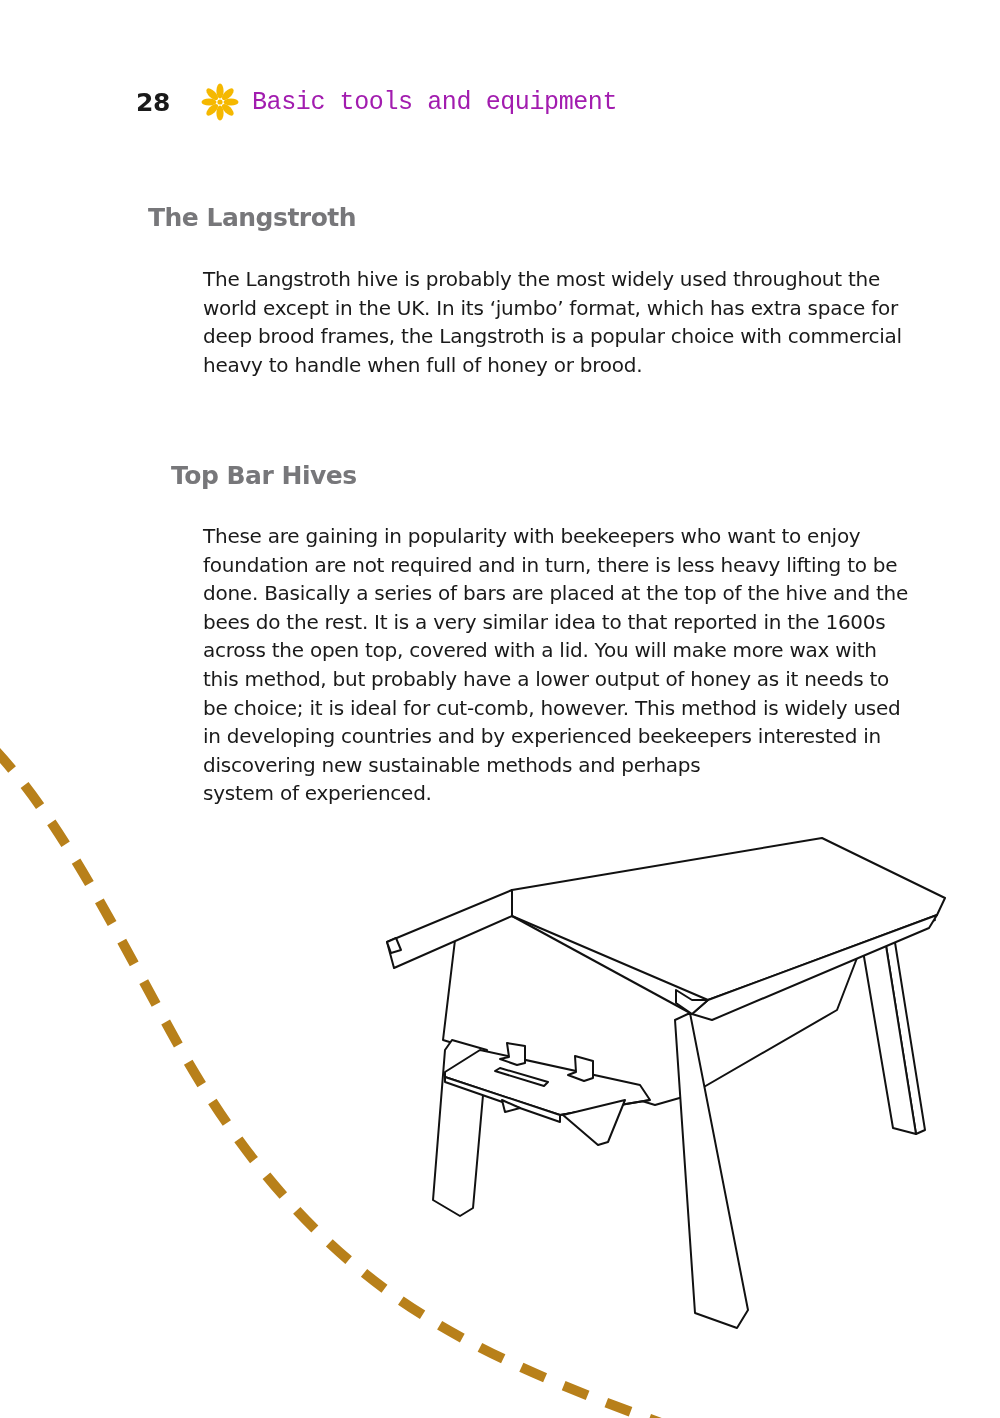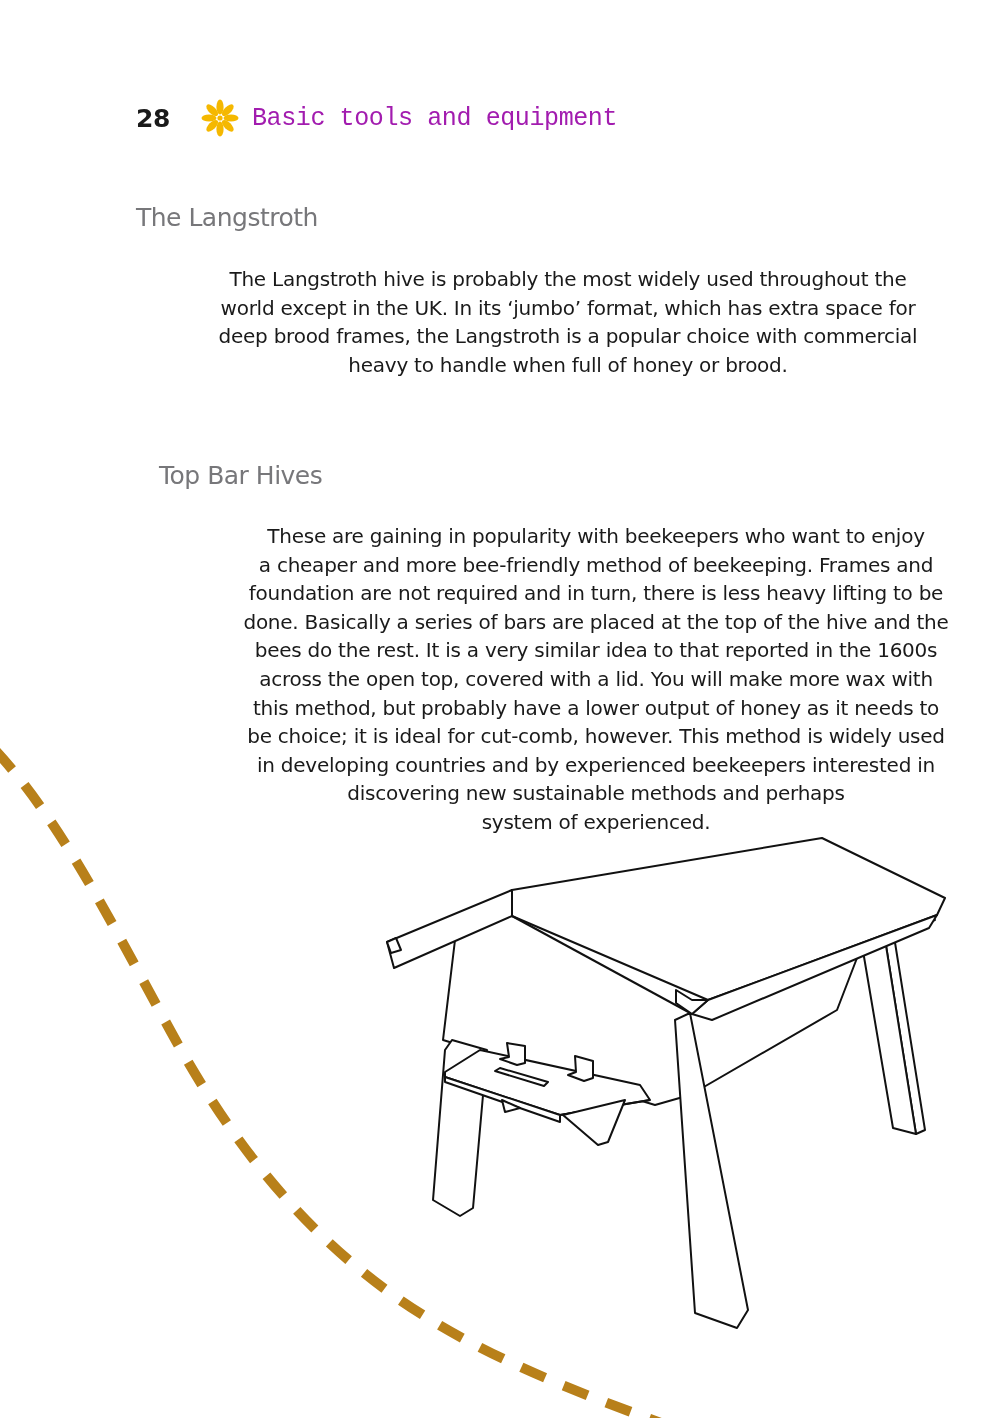--- a/index.html
+++ b/index.html
@@ -1,24 +1,24 @@
 <!DOCTYPE html>
 <html><head>
 <meta charset="utf-8">
 <style>
   html, body { margin: 0; padding: 0; background: #ffffff; }
   body { width: 1000px; height: 1418px; position: relative; overflow: hidden;
          font-family: "DejaVu Sans", "Liberation Sans", sans-serif; color: #1a1a1a; }
-  .page-header { position: absolute; left: 136px; top: 96px; height: 44px; display: flex; align-items: center; justify-content: space-between; }
+  .page-header { position: absolute; left: 136px; top: 80px; height: 44px; display: flex; align-items: center; justify-content: space-between; }
   .page-number { font-weight: bold; font-size: 25px; color: #1a1a1a; width: 64px; letter-spacing: -0.5px; }
   .flower-icon { width: 40px; height: 40px; margin-right: 12px; }
   .running-title { font-size: 25px; color: #a21caf; letter-spacing: -0.4px; font-family: Liberation Mono, monospace; }
-  .section-heading { position: absolute; left: 136px; font-weight: normal; font-size: 25px; color: #77777a; letter-spacing: -0.5px; }
+  .section-heading { position: absolute; left: 148px; font-weight: bold; font-size: 25px; color: #77777a; letter-spacing: -0.5px; }
   .body-text { position: absolute; left: 203px; width: 730px; font-size: 20px; line-height: 28.6px; color: #1a1a1a; letter-spacing: -0.25px; }
-  .body-text .line { display: block; white-space: nowrap; text-align: center; }
+  .body-text .line { display: block; white-space: nowrap; }
   .decor { position: absolute; left: 0; top: 0; pointer-events: none; }
 </style>
 </head>
 <body>
 
 <svg class="decor" width="1000" height="1418" viewBox="0 0 1000 1418">
   <path d="M -5 750 C 60 820, 110 920, 170 1030 C 230 1140, 300 1230, 400 1300 C 480 1355, 570 1390, 680 1430" fill="none" stroke="#B8801A" stroke-width="10" stroke-dasharray="26 20"></path>
 </svg>
 
 <div class="page-header">
@@ -41,23 +41,22 @@
 
 <div class="section-heading" style="top:203px;">The Langstroth</div>
 <div class="body-text" style="top:265px;">
   <span class="line">The Langstroth hive is probably the most widely used throughout the</span>
   <span class="line">world except in the UK. In its ‘jumbo’ format, which has extra space for</span>
   <span class="line">deep brood frames, the Langstroth is a popular choice with commercial</span>
   <span class="line">heavy to handle when full of honey or brood.</span>
 </div>
 
 <div class="section-heading" style="top:461px;margin-left:23px;">Top Bar Hives</div>
-<div class="body-text" style="top:522px;margin-left:28px;">
+<div class="body-text" style="top:522px;">
   <span class="line">These are gaining in popularity with beekeepers who want to enjoy</span>
-  <span class="line">a cheaper and more bee-friendly method of beekeeping. Frames and</span>
   <span class="line">foundation are not required and in turn, there is less heavy lifting to be</span>
   <span class="line">done. Basically a series of bars are placed at the top of the hive and the</span>
   <span class="line">bees do the rest. It is a very similar idea to that reported in the 1600s</span>
   <span class="line">across the open top, covered with a lid. You will make more wax with</span>
   <span class="line">this method, but probably have a lower output of honey as it needs to</span>
   <span class="line">be choice; it is ideal for cut-comb, however. This method is widely used</span>
   <span class="line">in developing countries and by experienced beekeepers interested in</span>
   <span class="line">discovering new sustainable methods and perhaps</span>
   <span class="line">system of experienced.</span>
 </div>

